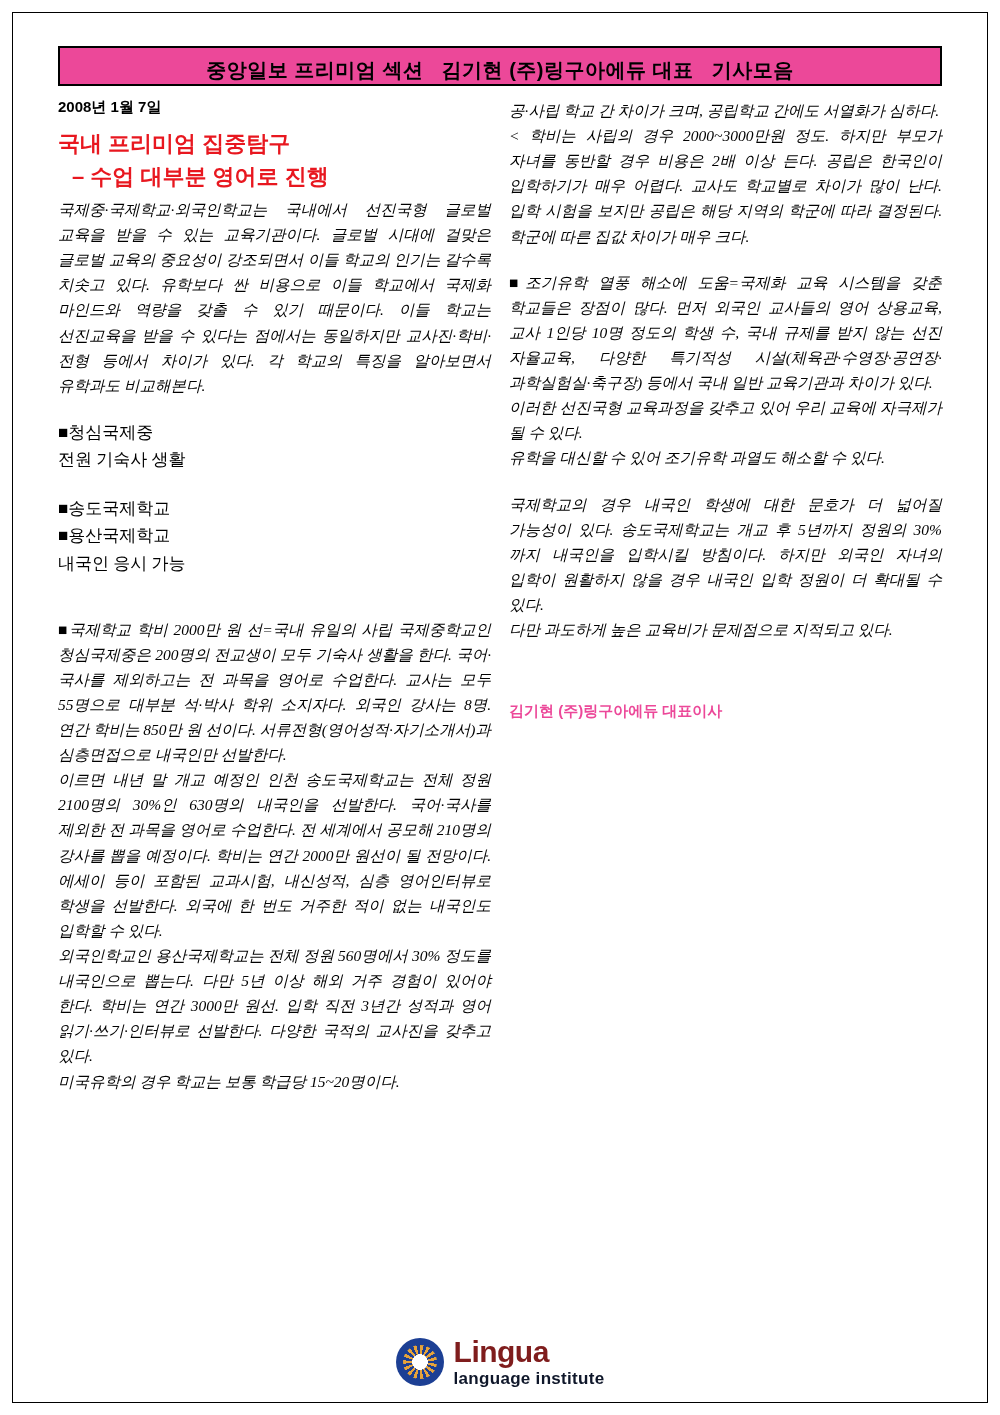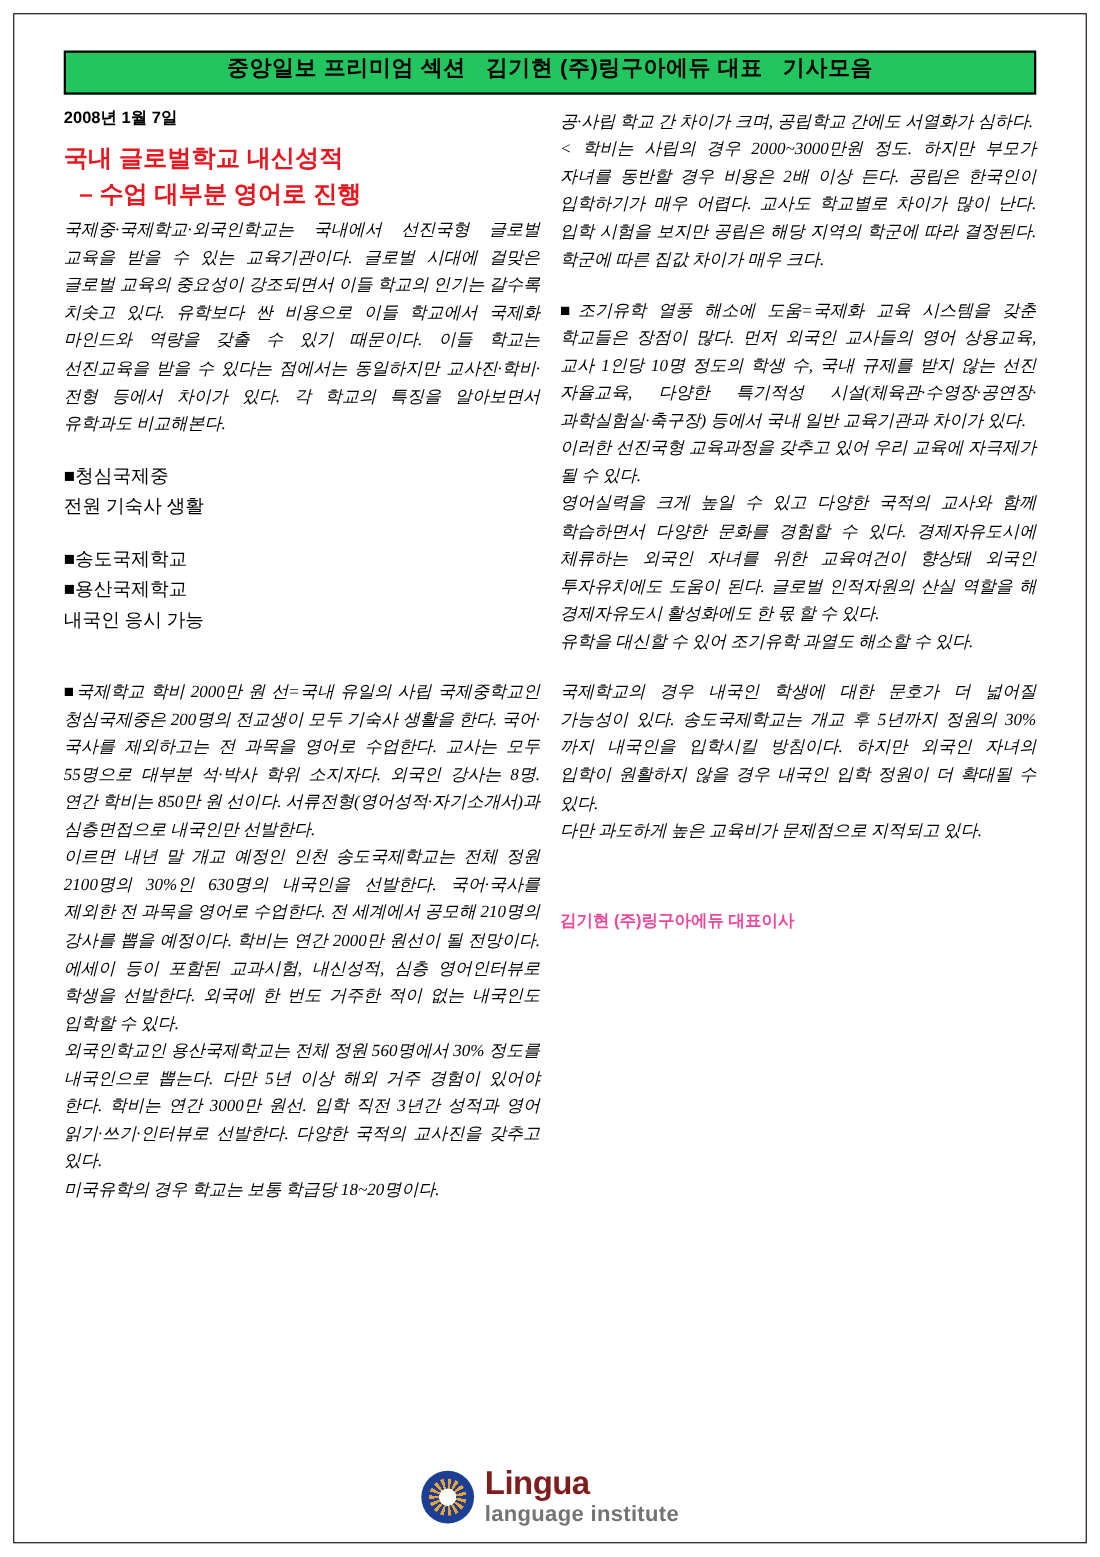--- a/index.html
+++ b/index.html
@@ -31,23 +31,23 @@
     border: 1px solid #000000;
     pointer-events: none;
   }
   
   .header-banner {
     position: relative;
     margin: 16px 18px 12px 18px;
     border: 2px solid #000000;
     height: 36px;
     display: flex;
-    align-items: flex-start;
+    align-items: flex-end;
     justify-content: center;
-    background: #22c55e;
+    background: #ec4899;
   }
   .header-banner .title {
     font-family: "Liberation Sans", "DejaVu Sans", sans-serif;
     font-weight: bold;
     font-size: 20px;
     letter-spacing: 0.5px;
     white-space: pre;
   }
   
   .columns {
@@ -142,71 +142,70 @@
   .logo-text .l1 {
     font-family: "Liberation Sans", "DejaVu Sans", sans-serif;
     font-weight: bold;
     font-size: 30px;
     color: #7f1d1d;
     letter-spacing: -0.5px;
   }
   .logo-text .l2 {
     font-family: "Liberation Sans", "DejaVu Sans", sans-serif;
     font-weight: bold;
-    font-size: 20px;
-    color: #737373;
+    font-size: 17px;
+    color: #0f172a;
     margin-top: 3px;
     letter-spacing: 0.3px;
   }
 </style>
 </head>
 <body>
 
 <div class="page">
   <div class="page-frame"></div>
 
   <div class="header-banner">
     <div class="title">중앙일보 프리미엄 섹션   김기현 (주)링구아에듀 대표   기사모음</div>
   </div>
 
   <div class="columns">
 
     <div class="col">
       <div class="date">2008년 1월 7일</div>
 
       <div class="headline">
-        <span>국내 글로벌학교 내신성적</span>
+        <span>국내 프리미엄 집중탐구</span>
         <span class="sub">– 수업 대부분 영어로 진행</span>
       </div>
 
       <p class="body-text lead spacer-after">국제중·국제학교·외국인학교는 국내에서 선진국형 글로벌 교육을 받을 수 있는 교육기관이다. 글로벌 시대에 걸맞은 글로벌 교육의 중요성이 강조되면서 이들 학교의 인기는 갈수록 치솟고 있다. 유학보다 싼 비용으로 이들 학교에서 국제화 마인드와 역량을 갖출 수 있기 때문이다. 이들 학교는 선진교육을 받을 수 있다는 점에서는 동일하지만 교사진·학비·전형 등에서 차이가 있다. 각 학교의 특징을 알아보면서 유학과도 비교해본다.</p>
 
       <p class="block-head">■청심국제중</p>
       <p class="block-head spacer-after">전원 기숙사 생활</p>
 
       <p class="block-head">■송도국제학교</p>
 
       <p class="block-head">■용산국제학교</p>
       <p class="block-head spacer-after">내국인 응시 가능</p>
 
       <div style="height:18px"></div>
 
       <p class="body-text">■국제학교 학비 2000만 원 선=국내 유일의 사립 국제중학교인 청심국제중은 200명의 전교생이 모두 기숙사 생활을 한다. 국어·국사를 제외하고는 전 과목을 영어로 수업한다. 교사는 모두 55명으로 대부분 석·박사 학위 소지자다. 외국인 강사는 8명. 연간 학비는 850만 원 선이다. 서류전형(영어성적·자기소개서)과 심층면접으로 내국인만 선발한다.</p>
       <p class="body-text">이르면 내년 말 개교 예정인 인천 송도국제학교는 전체 정원 2100명의 30%인 630명의 내국인을 선발한다. 국어·국사를 제외한 전 과목을 영어로 수업한다. 전 세계에서 공모해 210명의 강사를 뽑을 예정이다. 학비는 연간 2000만 원선이 될 전망이다. 에세이 등이 포함된 교과시험, 내신성적, 심층 영어인터뷰로 학생을 선발한다. 외국에 한 번도 거주한 적이 없는 내국인도 입학할 수 있다.</p>
       <p class="body-text spacer-after" style="margin:0"></p>
       <p class="body-text">외국인학교인 용산국제학교는 전체 정원 560명에서 30% 정도를 내국인으로 뽑는다. 다만 5년 이상 해외 거주 경험이 있어야 한다. 학비는 연간 3000만 원선. 입학 직전 3년간 성적과 영어 읽기·쓰기·인터뷰로 선발한다. 다양한 국적의 교사진을 갖추고 있다.</p>
-      <p class="body-text">미국유학의 경우 학교는 보통 학급당 18~20명이다.</p>
+      <p class="body-text">미국유학의 경우 학교는 보통 학급당 15~20명이다.</p>
     </div>
 
     <div class="col">
       <p class="body-text">공·사립 학교 간 차이가 크며, 공립학교 간에도 서열화가 심하다.</p>
       <p class="body-text spacer-after">&lt; 학비는 사립의 경우 2000~3000만원 정도. 하지만 부모가 자녀를 동반할 경우 비용은 2배 이상 든다. 공립은 한국인이 입학하기가 매우 어렵다. 교사도 학교별로 차이가 많이 난다. 입학 시험을 보지만 공립은 해당 지역의 학군에 따라 결정된다. 학군에 따른 집값 차이가 매우 크다.</p>
       <p class="body-text">■조기유학 열풍 해소에 도움=국제화 교육 시스템을 갖춘 학교들은 장점이 많다. 먼저 외국인 교사들의 영어 상용교육, 교사 1인당 10명 정도의 학생 수, 국내 규제를 받지 않는 선진 자율교육, 다양한 특기적성 시설(체육관·수영장·공연장·과학실험실·축구장) 등에서 국내 일반 교육기관과 차이가 있다.</p>
       <p class="body-text">이러한 선진국형 교육과정을 갖추고 있어 우리 교육에 자극제가 될 수 있다.</p>
-      <p class="body-text">영어실력을 크게 높일 수 있고 다양한 국적의 교사와 함께 학습하면서 다양한 문화를 경험할 수 있다. 경제자유도시에 체류하는 외국인 자녀를 위한 교육여건이 향상돼 외국인 투자유치에도 도움이 된다. 글로벌 인적자원의 산실 역할을 해 경제자유도시 활성화에도 한 몫 할 수 있다.</p>
       <p class="body-text spacer-after">유학을 대신할 수 있어 조기유학 과열도 해소할 수 있다.</p>
       <p class="body-text">국제학교의 경우 내국인 학생에 대한 문호가 더 넓어질 가능성이 있다. 송도국제학교는 개교 후 5년까지 정원의 30%까지 내국인을 입학시킬 방침이다. 하지만 외국인 자녀의 입학이 원활하지 않을 경우 내국인 입학 정원이 더 확대될 수 있다.</p>
       <p class="body-text">다만 과도하게 높은 교육비가 문제점으로 지적되고 있다.</p>
 
       <div class="sig">김기현 (주)링구아에듀 대표이사</div>
     </div>
 
   </div>
 
   <div class="footer">

